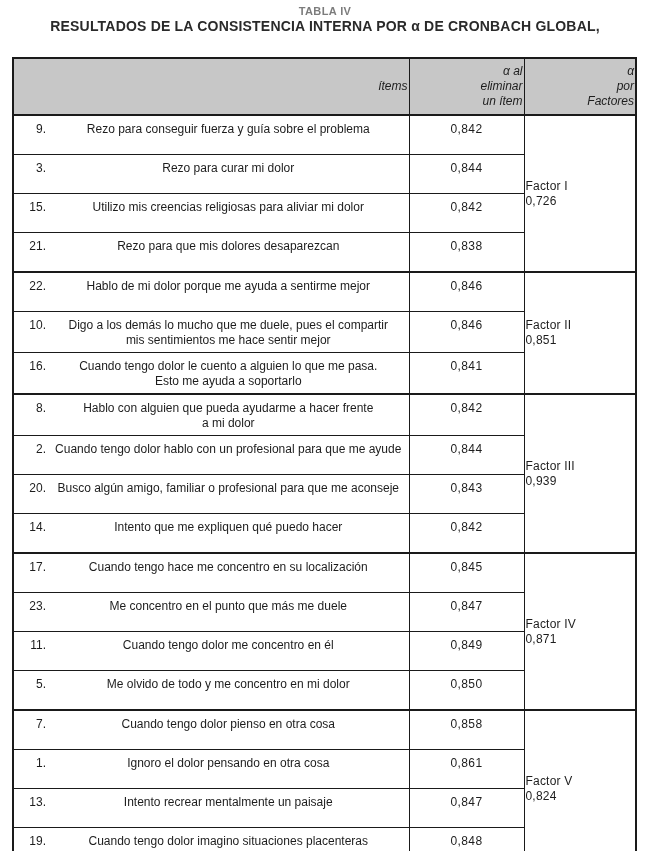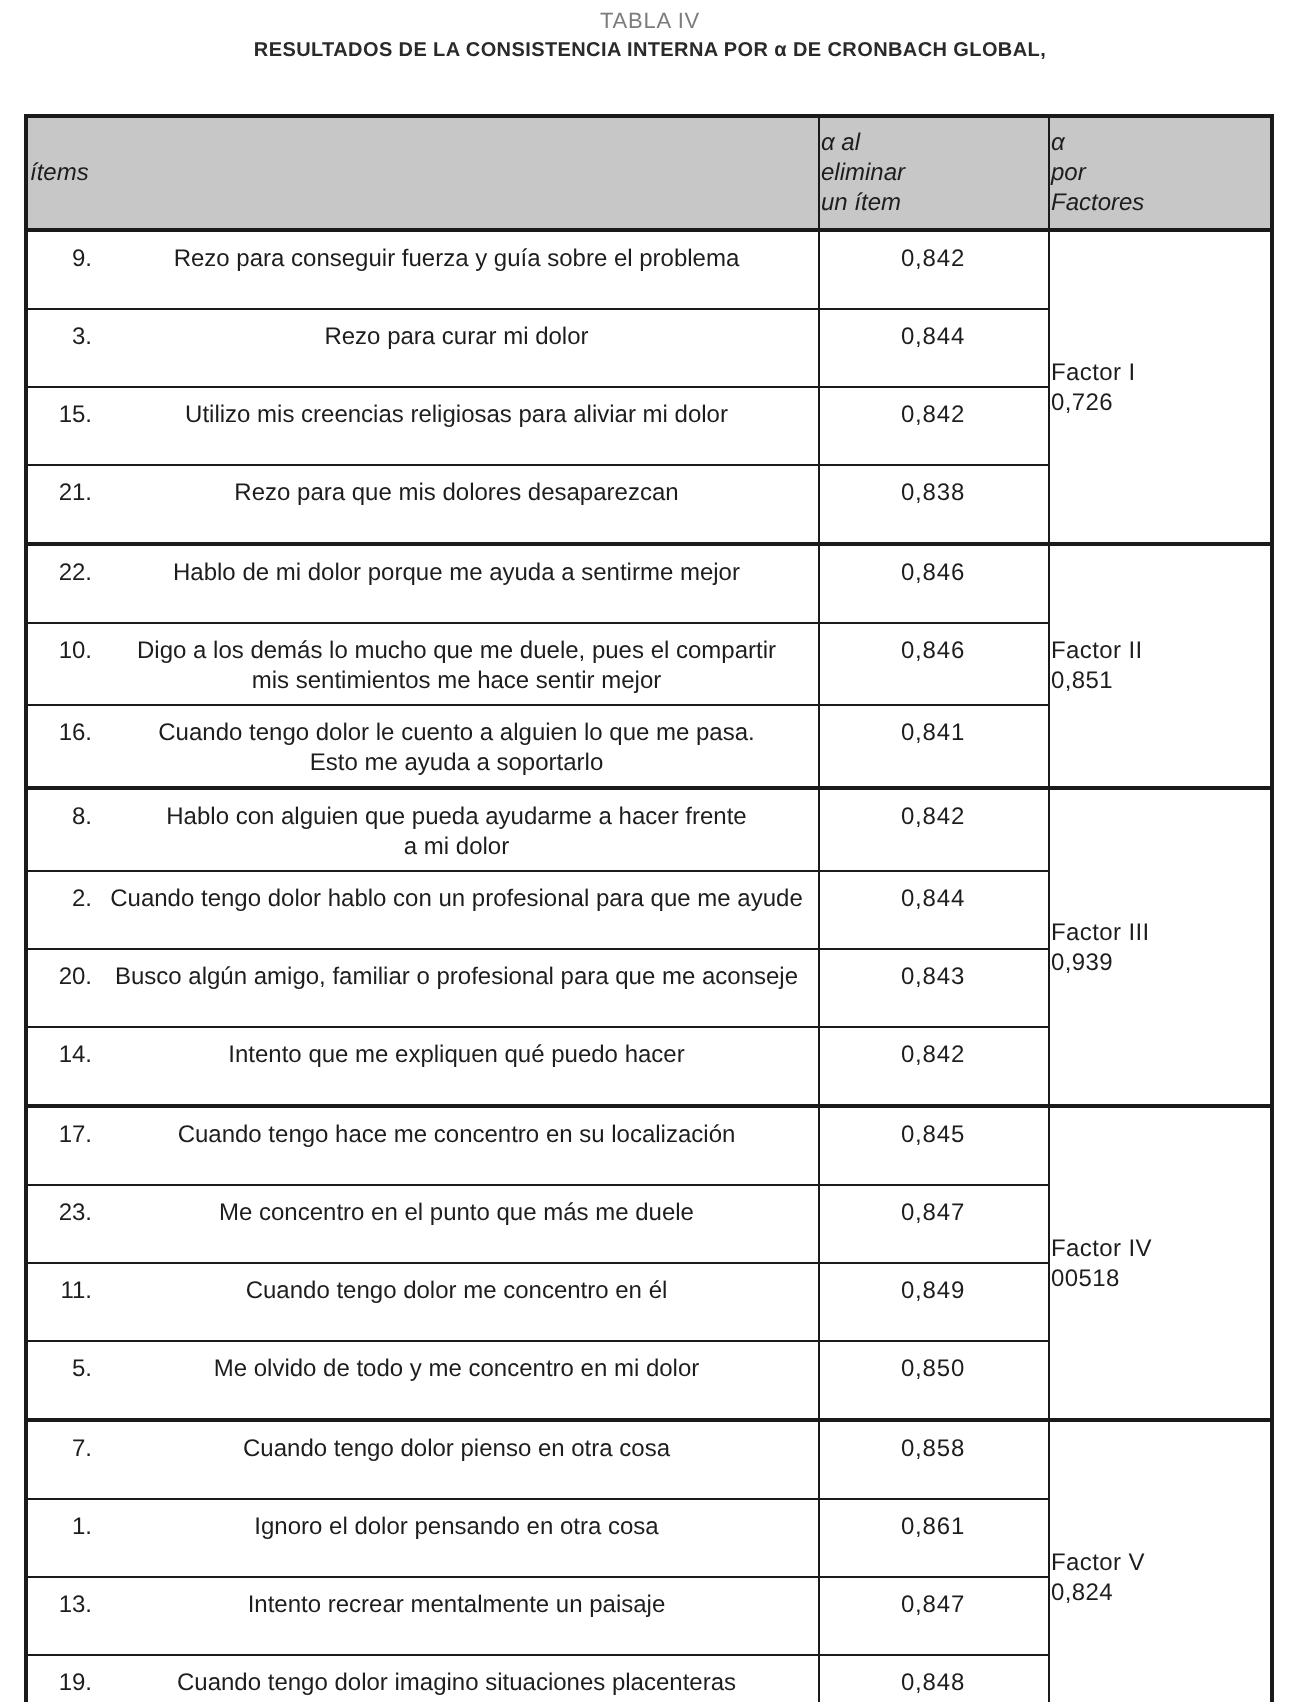--- a/index.html
+++ b/index.html
@@ -10,44 +10,44 @@
     color:#1d1d1d;
     position:relative;
     overflow:hidden;
   }
   
   .title-block{
     position:absolute;top:4px;left:0;width:650px;
     text-align:center;
   }
   .title-line1{
-    font-size:11px;font-weight:normal;color:#7c7c7c;
+    font-size:11px;font-weight:bold;color:#7c7c7c;
     letter-spacing:.4px;line-height:15px;
   }
   .title-line2,.title-line3{
-    font-size:10px;font-weight:bold;color:#2a2a2a;
+    font-size:14px;font-weight:bold;color:#2a2a2a;
     letter-spacing:.2px;line-height:14px;
   }
   
   table.main{
     position:absolute;left:12px;top:57px;
     width:625px;
     border-collapse:collapse;
     table-layout:fixed;
   }
   table.main,table.main td,table.main th{
     border:1px solid #1a1a1a;
   }
   table.main{border:2px solid #1a1a1a;}
   thead th{
     background:#c7c7c7;
     height:53px;
     font-size:12px;font-style:italic;font-weight:normal;
     color:#1d1d1d;
-    text-align:left;vertical-align:middle;
+    text-align:right;vertical-align:middle;
     white-space:pre-line;
     line-height:15px;
     border-bottom:2px solid #1a1a1a;
   }
   tbody td{
     vertical-align:top;
     font-size:12px;
     line-height:14.5px;
   }
   tr.item-row td{height:27px;}
@@ -216,21 +216,21 @@
       <tr class="item-row group-start">
         <td class="item-cell">
           <div class="item-flex">
             <span class="item-num">17.</span>
             <span class="item-text">Cuando tengo hace me concentro en su localización</span>
           </div>
         </td>
         <td class="alpha-cell">0,845</td>
         <td class="factor-cell" rowspan="4">
           <div>Factor IV</div>
-          <div>00518</div>
+          <div>0,871</div>
         </td>
       </tr>
       <tr class="item-row">
         <td class="item-cell">
           <div class="item-flex">
             <span class="item-num">23.</span>
             <span class="item-text">Me concentro en el punto que más me duele</span>
           </div>
         </td>
         <td class="alpha-cell">0,847</td>

